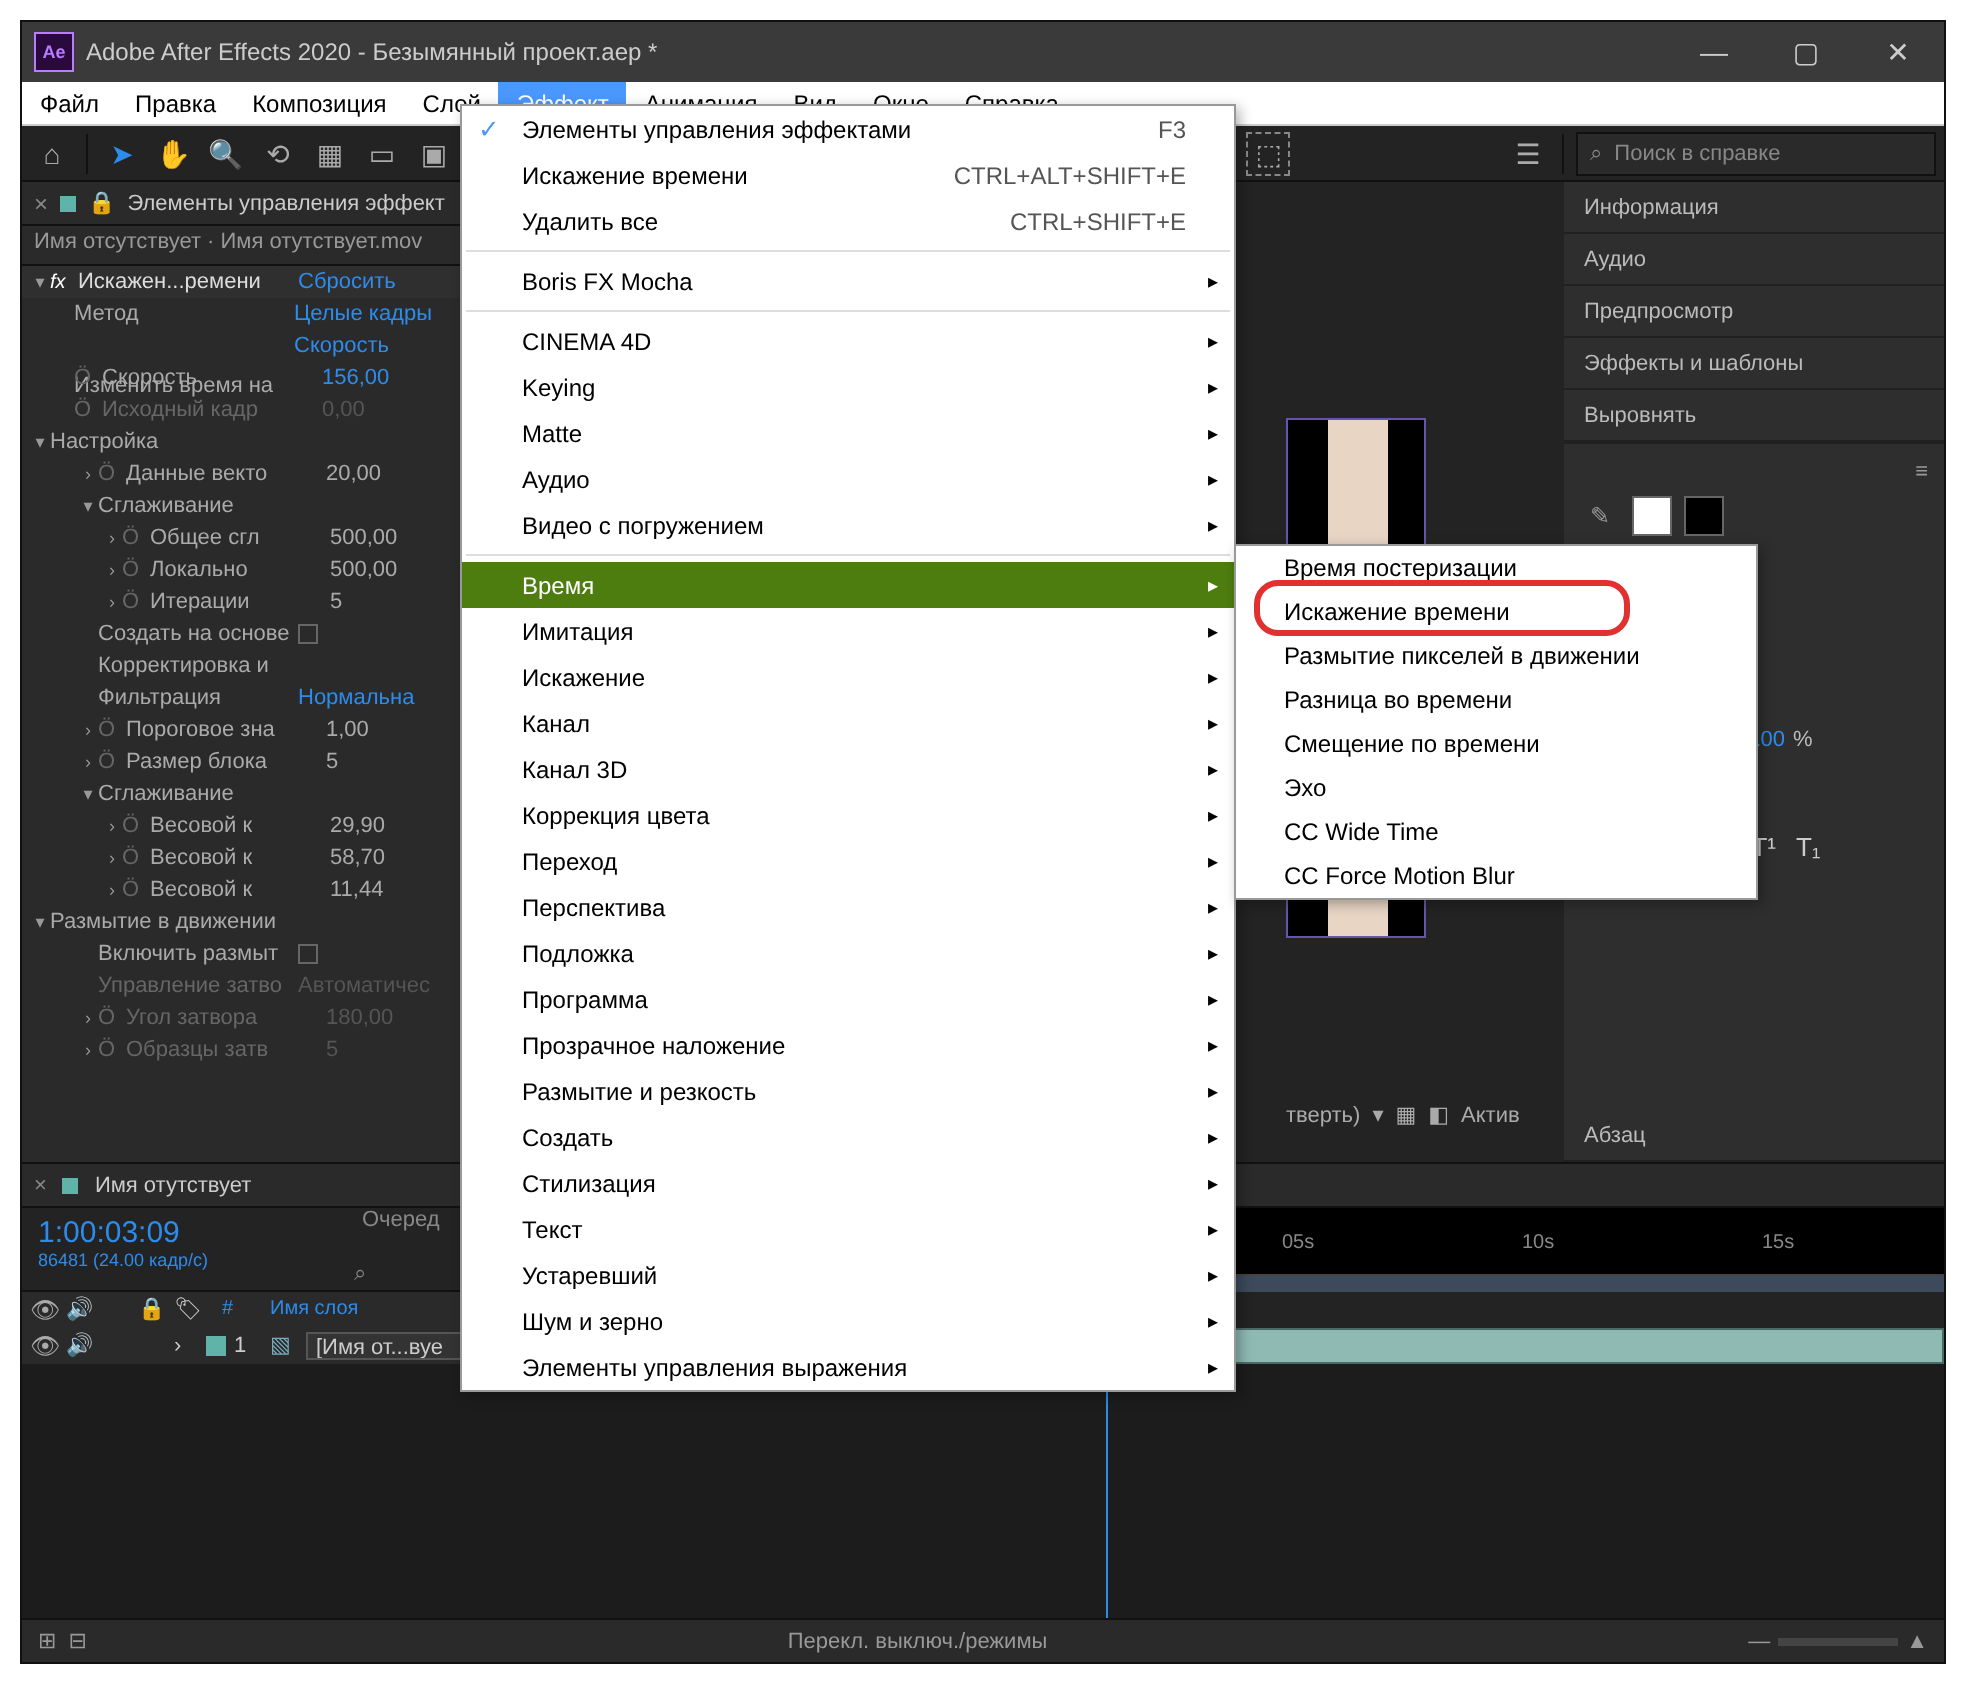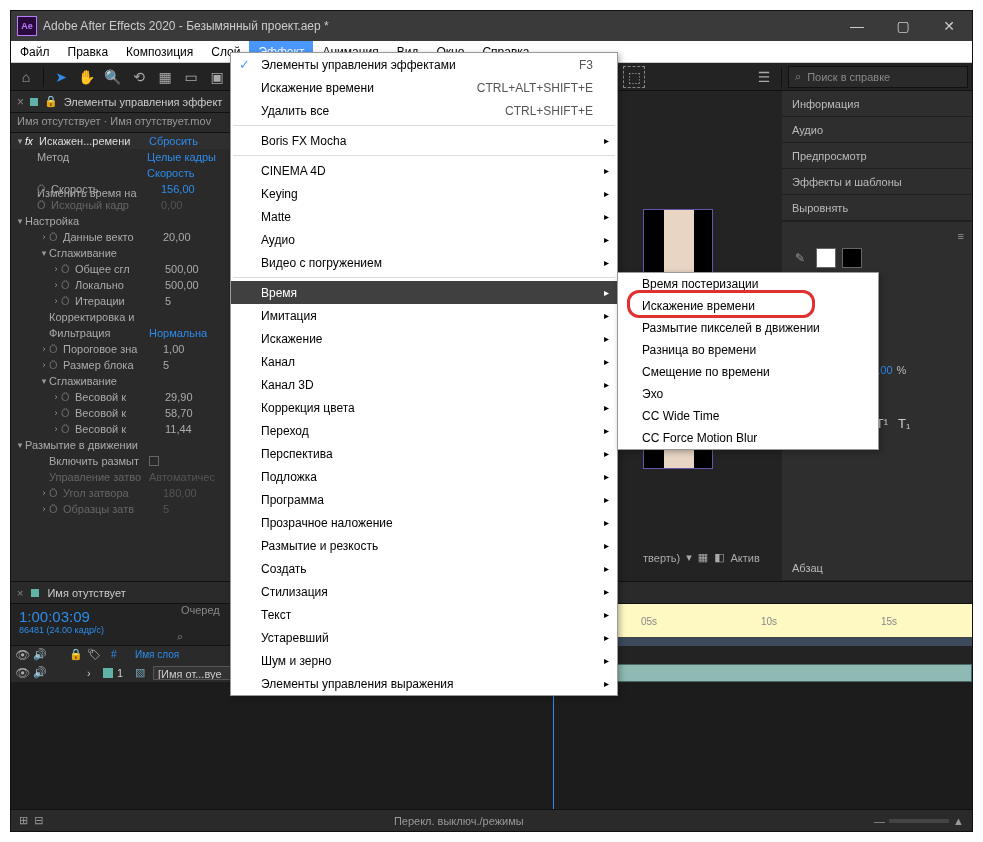--- a/index.html
+++ b/index.html
@@ -40,39 +40,39 @@
 .rp-sec { padding: 6px 8px; border-top: 1px solid #202020; }
 .rp-tools { display: flex; gap: 6px; flex-wrap: wrap; padding: 4px 0; }
 .rp-tools .t { width: 20px; height: 20px; display: flex; align-items: center; justify-content: center; color: #999; font-size: 12px; }
 .bottom { height: 250px; background: #232323; color: #ccc; font-size: 11px; border-top: 1px solid #111; display: flex; flex-direction: column; }
 .tl-tabs { height: 22px; background: #2a2a2a; display: flex; align-items: center; padding: 0 6px; gap: 8px; border-bottom: 1px solid #111; }
 .tl-tabs .x { color: #888; }
 .tl-header { display: flex; height: 42px; border-bottom: 1px solid #111; }
 .tl-timecode { width: 160px; padding: 4px 8px; }
 .tl-timecode .tc { color: #2d8ceb; font-size: 15px; }
 .tl-timecode .sub { color: #2d8ceb; font-size: 9px; }
-.tl-ruler { flex: 1; position: relative; background: #fef9c3; text-decoration: underline; }
+.tl-ruler { flex: 1; position: relative; background: #000000; text-decoration: underline; }
 .ruler-labels { position: absolute; left: 0; right: 0; top: 12px; display: flex; color: #888; font-size: 10px; }
 .ruler-labels span { position: absolute; }
 .ruler-bar { position: absolute; left: 0; right: 0; bottom: 0; height: 8px; background: #232323; border-top: 1px solid #444; }
 .ruler-bar .work { position: absolute; left: 0; right: 0; height: 8px; background: #3c4a5c; }
 .tl-row { display: flex; height: 18px; align-items: center; border-bottom: 1px solid #1a1a1a; }
 .tl-row .cols { width: 540px; display: flex; align-items: center; gap: 4px; padding-left: 4px; background: #2a2a2a; height: 18px; }
 .tl-row .track { flex: 1; height: 18px; position: relative; background: #232323; }
 .tl-row .clip { position: absolute; left: 0; right: 0; top: 0; bottom: 0; background: #8fb9b3; border: 1px solid #4a6a66; }
 .tl-row .hdr { color: #2d8ceb; font-size: 10px; }
 .tl-body { flex: 1; background: #1c1c1c; position: relative; }
 .playhead { position: absolute; left: 542px; top: 0; bottom: 0; width: 1px; background: #2d8ceb; }
 .playhead::before { content: ""; position: absolute; top: -6px; left: -5px; width: 11px; height: 11px; background: #2d8ceb; clip-path: polygon(0 0, 100% 0, 50% 100%); }
 .statusbar { height: 22px; background: #2a2a2a; border-top: 1px solid #111; display: flex; align-items: center; padding: 0 8px; color: #999; font-size: 11px; }
 .statusbar .sp { flex: 1; }
 .dropdown { position: absolute; background: #fff; border: 1px solid #999; box-shadow: 2px 2px 6px rgba(0,0,0,.3); font-size: 12px; color: #000; }
 .dd1 { left: 230px; top: 52px; width: 388px; }
 .dd1 .item { display: flex; align-items: center; height: 23px; padding: 0 24px 0 30px; position: relative; }
-.dd1 .item.hl { background: #404040; color: #fff; }
+.dd1 .item.hl { background: #4d7c0f; color: #fff; }
 .dd1 .item .sc { position: absolute; right: 24px; color: #555; }
 .dd1 .item .arr { position: absolute; right: 8px; font-size: 10px; }
 .dd1 .item .chk { position: absolute; left: 8px; color: #4a98fe; font-size: 13px; }
 .dd1 .sep { height: 1px; background: #ddd; margin: 3px 2px; }
 .dd2 { left: 617px; top: 272px; width: 262px; }
 .dd2 .item { display: flex; align-items: center; height: 22px; padding: 0 14px 0 24px; }
 .annot { position: absolute; left: 627px; top: 290px; width: 188px; height: 28px; border: 3px solid #e03030; border-radius: 12px; pointer-events: none; }
 .viewer-img { position: absolute; left: 400px; top: 118px; width: 70px; height: 260px; background: #000; border: 1px solid #65a; }
 .viewer-img .strip { position: absolute; left: 20px; top: 0; width: 30px; height: 100%; background: #e8d5c4; }
 .viewer-ctrl { position: absolute; left: 400px; top: 460px; color: #aaa; font-size: 11px; display: flex; gap: 6px; align-items: center; }
@@ -196,20 +196,25 @@
             <span class="val">500,00</span>
           </div>
           <div class="fx-row" style="padding-left: 40px;">
             <span class="chev">›</span>
             <span class="ind" style="color: rgb(102, 102, 102);">Ö</span>
             <span class="label" style="flex: 0 0 90px;">Итерации</span>
             <span class="val">5</span>
           </div>
           <div class="fx-row" style="padding-left: 28px;">
             <span class="chev"></span>
+            <span class="label" style="flex: 0 0 100px;">Создать на основе</span>
+            <span class="chk"></span>
+          </div>
+          <div class="fx-row" style="padding-left: 28px;">
+            <span class="chev"></span>
             <span class="label" style="flex: 0 0 100px;">Корректировка и</span>
           </div>
           <div class="fx-row" style="padding-left: 28px;">
             <span class="chev"></span>
             <span class="label" style="flex: 0 0 100px;">Фильтрация</span>
             <span class="val link">Нормальна</span>
           </div>
           <div class="fx-row" style="padding-left: 28px;">
             <span class="chev">›</span>
             <span class="ind" style="color: rgb(102, 102, 102);">Ö</span>

